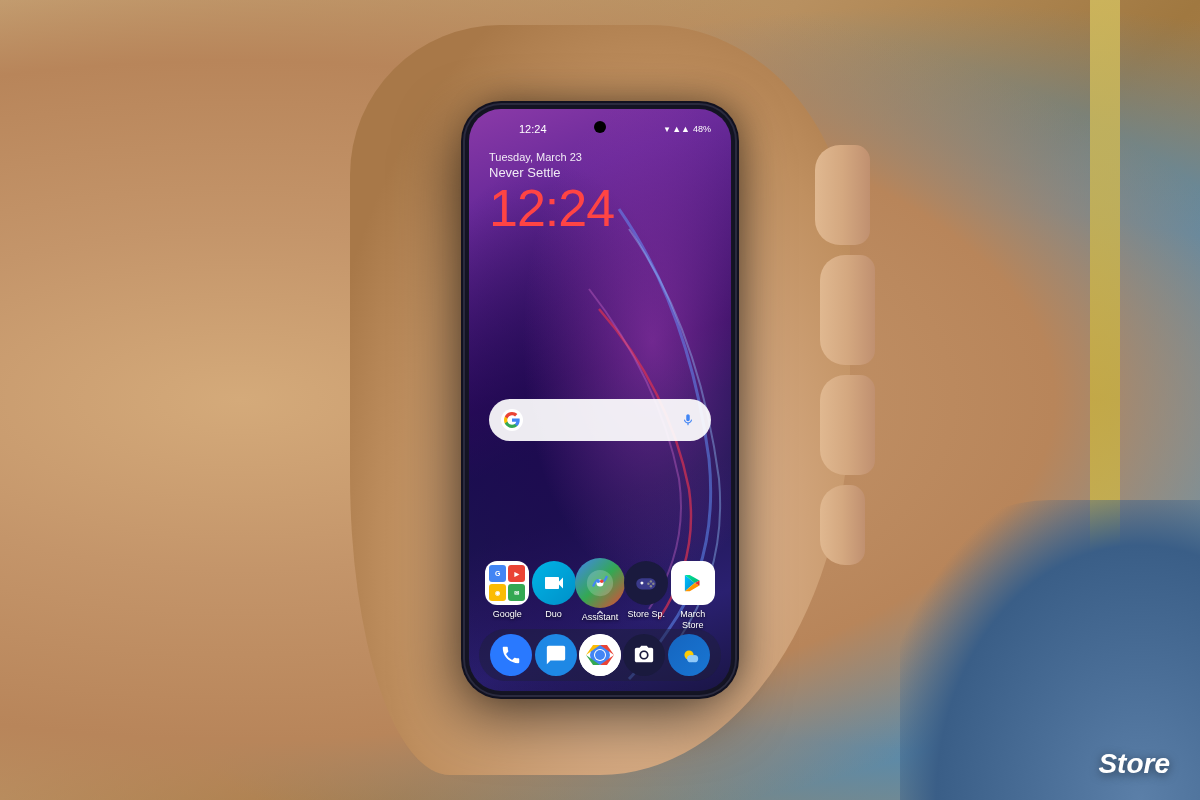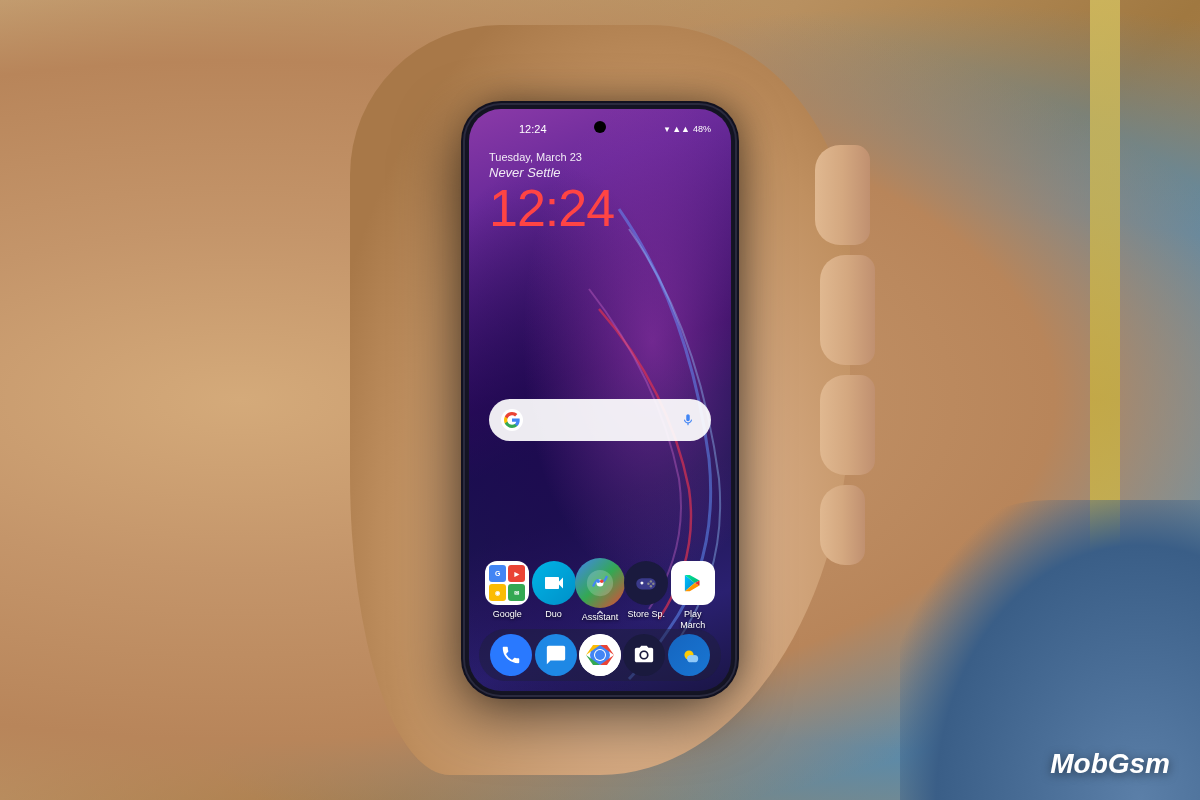--- a/index.html
+++ b/index.html
@@ -199,21 +199,20 @@
       font-size: 11px;
       opacity: 0.9;
       margin-bottom: 2px;
     }
 
     .never-settle {
       font-size: 13px;
       font-weight: 400;
       opacity: 0.9;
       margin-bottom: 2px;
-      font-style: italic;
     }
 
     .clock-display {
       font-size: 52px;
       font-weight: 300;
       color: #ff4444;
       line-height: 1;
       letter-spacing: -1px;
     }
 
@@ -549,21 +548,21 @@
                     <stop offset="0%" style="stop-color:#ff4444"></stop>
                     <stop offset="100%" style="stop-color:#cc2222"></stop>
                   </linearGradient>
                 </defs>
                 <path d="M6 6 L18 16 L6 26 Z" fill="url(#pg1)"></path>
                 <path d="M6 6 L18 16 L24 13 L12 6 Z" fill="url(#pg2)"></path>
                 <path d="M6 26 L18 16 L24 19 L12 26 Z" fill="url(#pg3)"></path>
                 <path d="M18 16 L24 13 L24 19 Z" fill="url(#pg4)"></path>
               </svg>
             </div>
-            <span class="app-label">Play March</span>
+            <span class="app-label">March Store</span>
           </div>
         </div>
       </div>
 
       <div class="up-arrow">⌃</div>
 
       <div class="bottom-dock">
 
         <div class="dock-icon" style="background:#2979ff;">
           <svg width="22" height="22" viewBox="0 0 24 24" fill="white">
@@ -604,13 +603,13 @@
             <circle cx="14" cy="16" r="4" fill="#90caf9"></circle>
             <rect x="10" y="14" width="10" height="4" rx="2" fill="#90caf9"></rect>
           </svg>
         </div>
       </div>
 
     </div>
   </div>
 </div>
 
-<div class="watermark">MobGsm</div>
+<div class="watermark">Store</div>
 
 </body></html>

